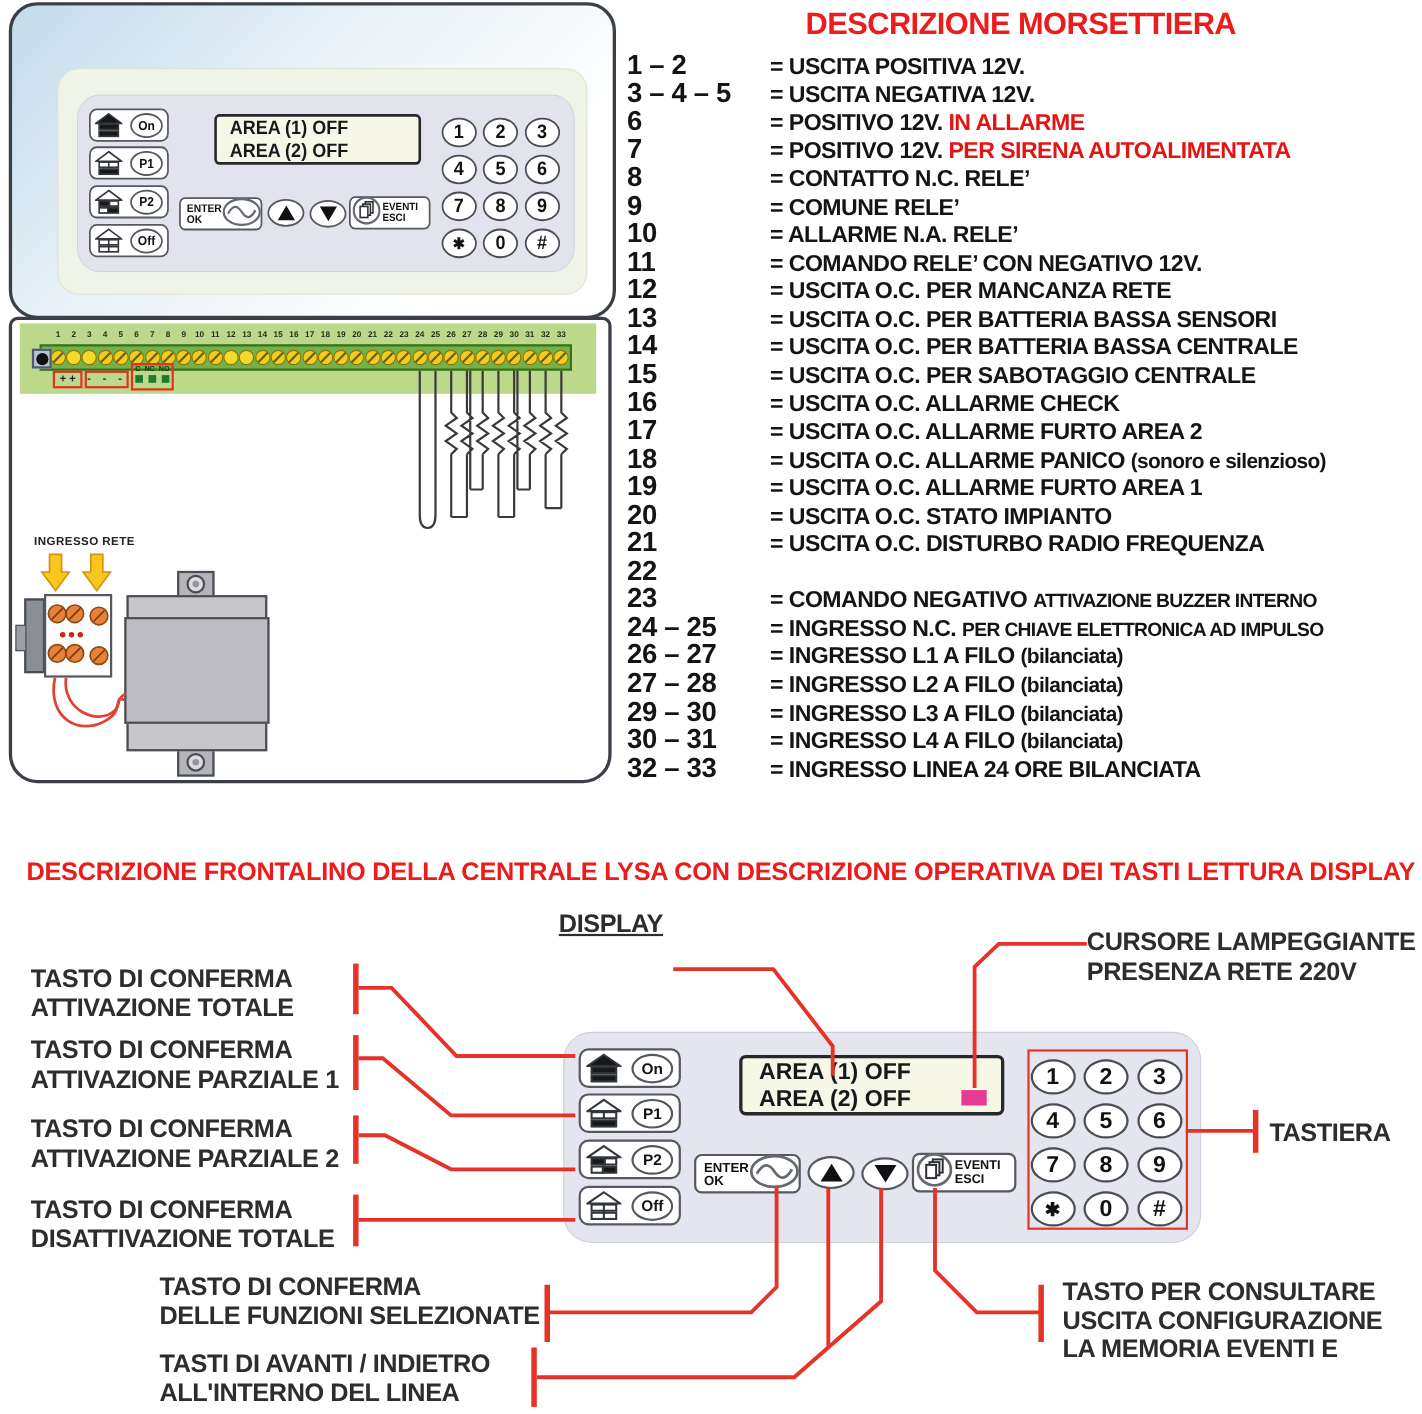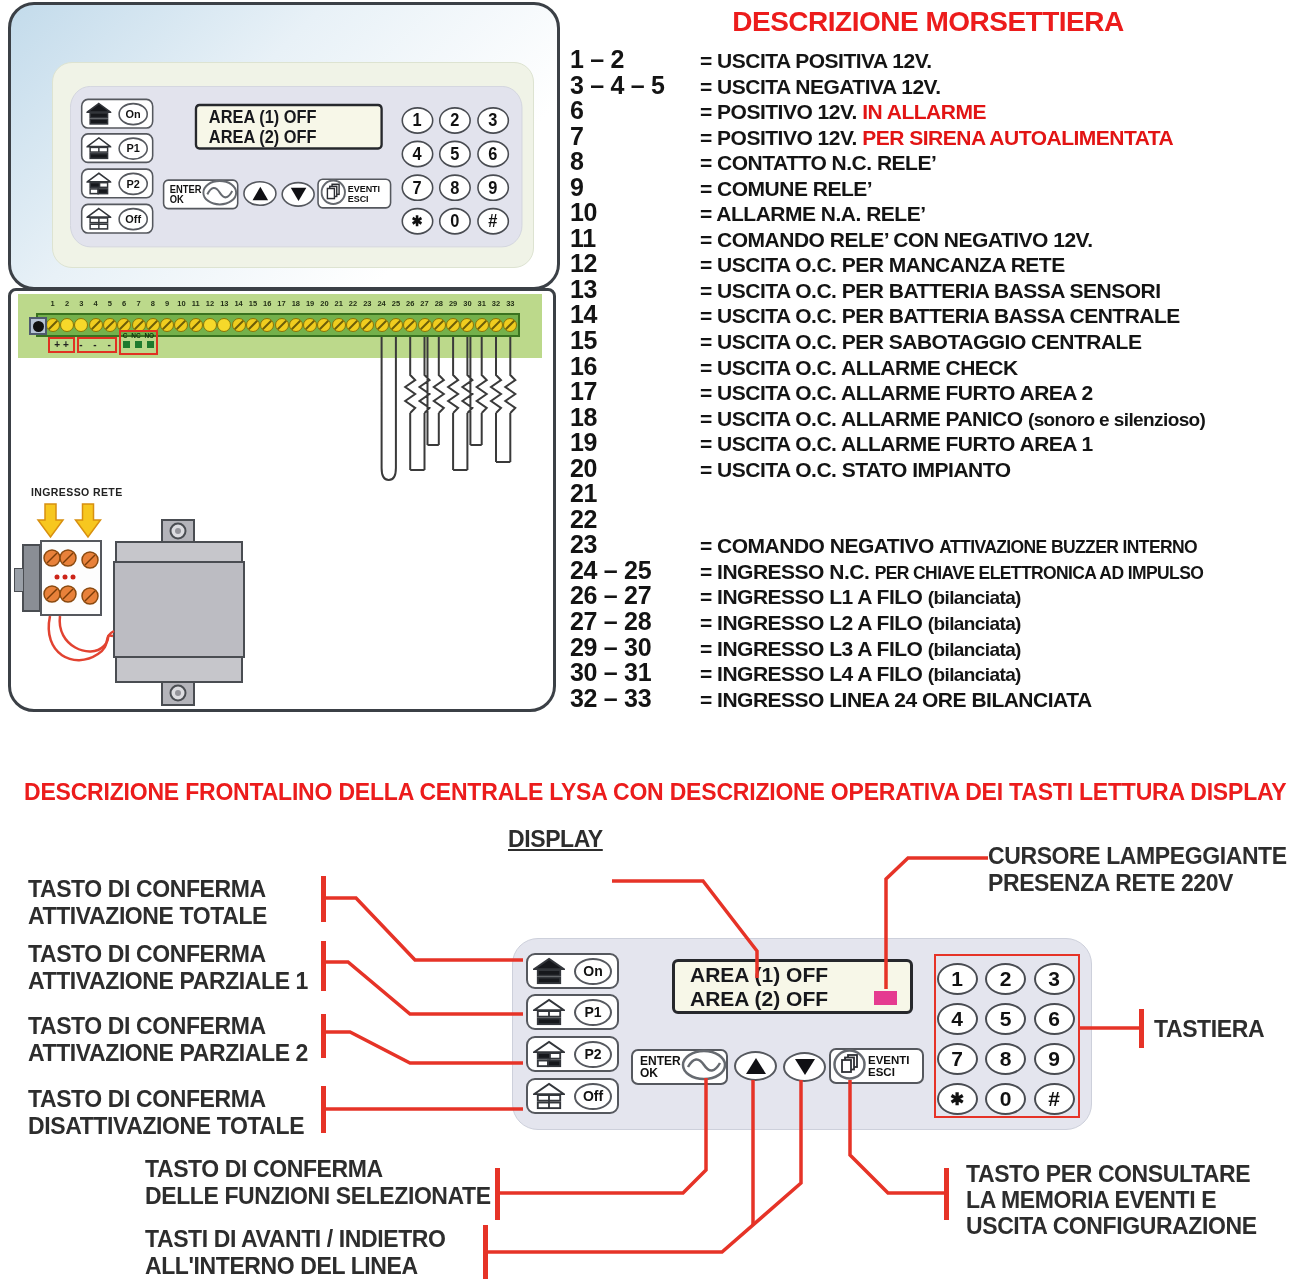--- a/index.html
+++ b/index.html
@@ -408,20 +408,21 @@
       <div class="trow">
         <span class="tnum">19</span>
         <span class="tdesc"><span class="p-b">= USCITA O.C. ALLARME FURTO AREA 1</span></span>
       </div>
       <div class="trow">
         <span class="tnum">20</span>
         <span class="tdesc"><span class="p-b">= USCITA O.C. STATO IMPIANTO</span></span>
       </div>
       <div class="trow">
         <span class="tnum">21</span>
+        <span class="tdesc"><span class="p-b">= USCITA O.C. DISTURBO RADIO FREQUENZA</span></span>
       </div>
       <div class="trow">
         <span class="tnum">22</span>
       </div>
       <div class="trow">
         <span class="tnum">23</span>
         <span class="tdesc"><span class="p-b">= COMANDO NEGATIVO </span><span class="p-sm">ATTIVAZIONE BUZZER INTERNO</span></span>
       </div>
       <div class="trow">
         <span class="tnum">24 – 25</span>
@@ -571,22 +572,22 @@
   <div class="callout" style="left:145px;top:1156px;">
     <div>TASTO DI CONFERMA</div>
       <div>DELLE FUNZIONI SELEZIONATE</div>
     </div>
   <div class="callout" style="left:145px;top:1226px;">
     <div>TASTI DI AVANTI / INDIETRO</div>
       <div>ALL'INTERNO DEL LINEA</div>
     </div>
   <div class="callout" style="left:966px;top:1161px;line-height:26px;">
     <div>TASTO PER CONSULTARE</div>
+      <div>USCITA CONFIGURAZIONE</div>
       <div>LA MEMORIA EVENTI E</div>
-      <div>USCITA CONFIGURAZIONE</div>
     </div>
 
   <svg id="overlay-svg" width="1293" height="1285" viewBox="0 0 1293 1285">
     <g stroke="#e63327" stroke-width="3.5" fill="none">
       <path d="M326,898 H356 L415,960 H523"></path>
       <path d="M326,962 H348 L410,1014 H523"></path>
       <path d="M326,1032 H350 L410,1063 H523"></path>
       <path d="M326,1109 H523"></path>
       <path d="M500,1193 H683 L706,1170 V1078"></path>
       <path d="M488,1252 H722 L801,1183 V1080"></path>

